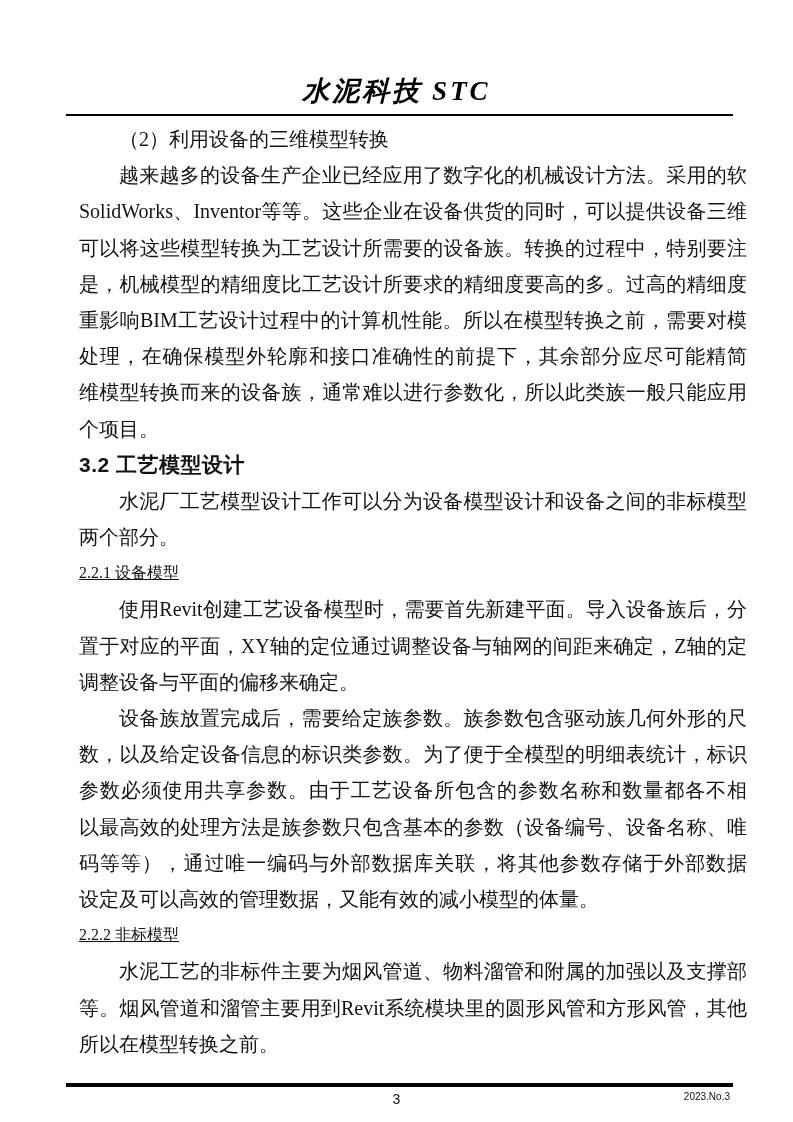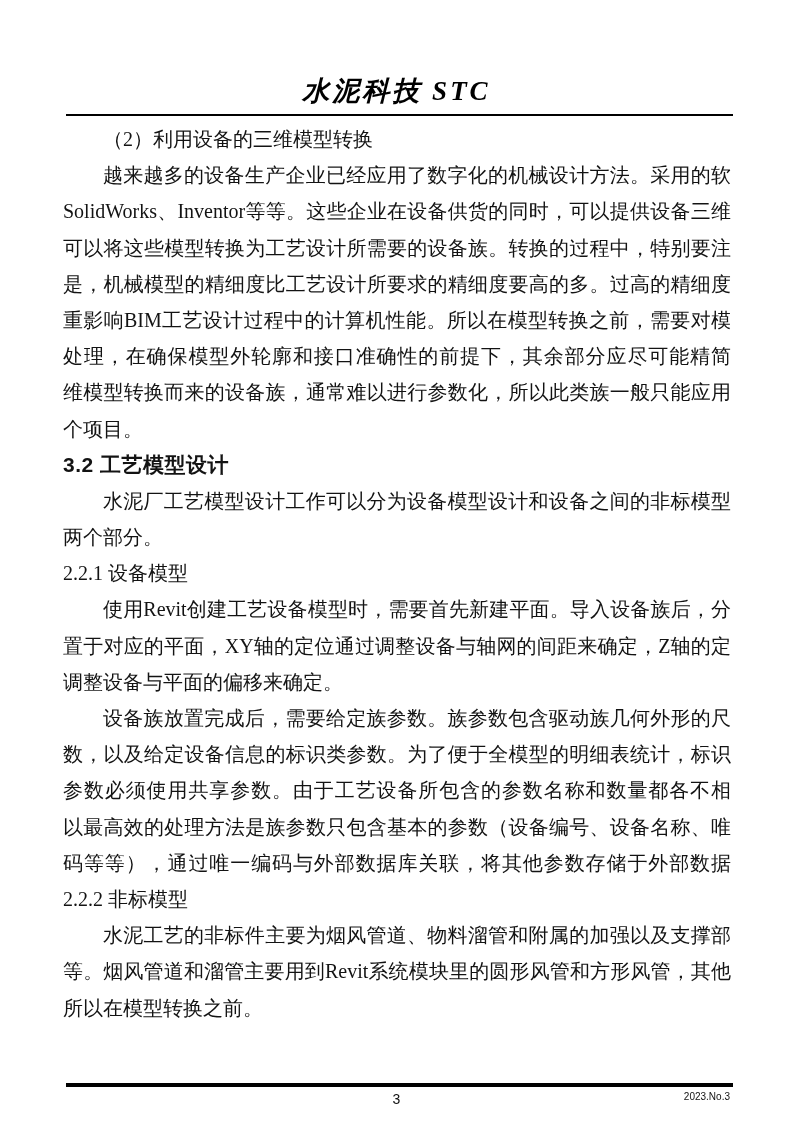--- a/index.html
+++ b/index.html
@@ -26,39 +26,39 @@
   }
   .header-rule {
     position: absolute;
     top: 85px; left: 66px; width: 667px; height: 2px;
     background: #000;
   }
 
   
   .doc {
     position: absolute;
-    top: 92px; left: 63px; width: 668px;
+    top: 92px; left: 79px; width: 668px;
   }
   .line {
     font-size: 20px;
     line-height: 36.2px;
     height: 36.2px;
     text-align: left;
     color: #131313;
     overflow: hidden;
   }
   .line.just { text-align: justify; text-align-last: justify; }
   .line.ind { text-indent: 2em; }
   .line.h1 {
     font-weight: bold;
     font-size: 21px;
     font-family: "Liberation Sans", sans-serif;
     letter-spacing: 0.5px;
   }
-  .line.h2 { font-size: 20px; }
+  .line.h2 { font-size: 16px; text-decoration: underline; }
 
   
   .footer-rule {
     position: absolute;
     top: 1054px; left: 66px; width: 667px; height: 4px;
     background: #000;
   }
   .footer-page-number {
     position: absolute;
     top: 1062px; left: 0; width: 793px;
@@ -99,20 +99,21 @@
       <div class="line">两个部分。</div>
       <div class="line h2">2.2.1 设备模型</div>
       <div class="line just ind">使用Revit创建工艺设备模型时，需要首先新建平面。导入设备族后，分别放</div>
       <div class="line just">置于对应的平面，XY轴的定位通过调整设备与轴网的间距来确定，Z轴的定位通过</div>
       <div class="line">调整设备与平面的偏移来确定。</div>
       <div class="line just ind">设备族放置完成后，需要给定族参数。族参数包含驱动族几何外形的尺寸参</div>
       <div class="line just">数，以及给定设备信息的标识类参数。为了便于全模型的明细表统计，标识类的</div>
       <div class="line just">参数必须使用共享参数。由于工艺设备所包含的参数名称和数量都各不相同，所</div>
       <div class="line just">以最高效的处理方法是族参数只包含基本的参数（设备编号、设备名称、唯一编</div>
       <div class="line just">码等等），通过唯一编码与外部数据库关联，将其他参数存储于外部数据库。这种</div>
+      <div class="line">设定及可以高效的管理数据，又能有效的减小模型的体量。</div>
       <div class="line h2">2.2.2 非标模型</div>
       <div class="line just ind">水泥工艺的非标件主要为烟风管道、物料溜管和附属的加强以及支撑部件等</div>
       <div class="line just">等。烟风管道和溜管主要用到Revit系统模块里的圆形风管和方形风管，其他部件</div>
       <div class="line">所以在模型转换之前。</div>
     </div>
 
   <div class="footer-rule"></div>
 
   <div class="footer-page-number">3</div>
 

